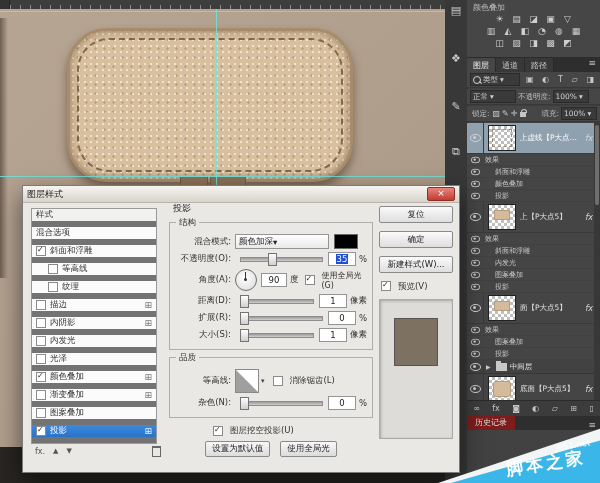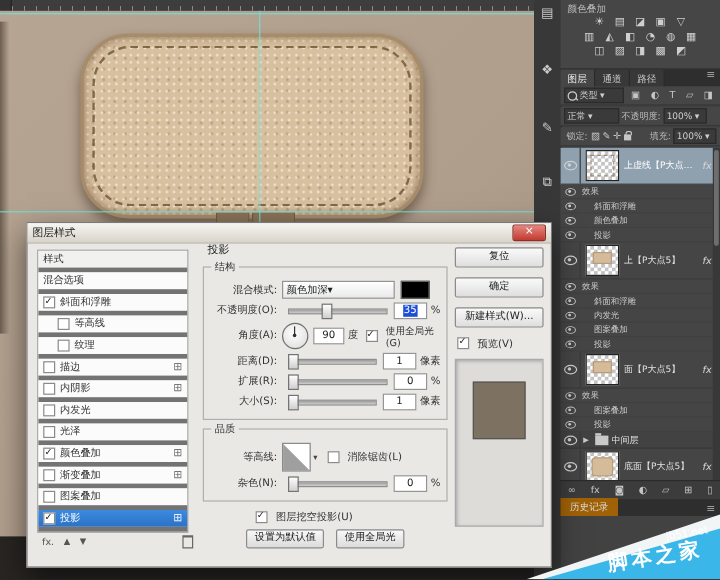--- a/index.html
+++ b/index.html
@@ -34,21 +34,21 @@
   .dlg-titlebar{position:absolute;left:0;top:0;right:0;height:16px;
     background:linear-gradient(#f7f5f1,#d8d4cc);border-bottom:1px solid #b9b5ad;
     display:flex;align-items:center;padding:0 4px}
   .dlg-title{font-size:9px;color:#222}
   .dlg-close{margin-left:auto;width:26px;height:12px;border-radius:2px;
     background:linear-gradient(#e6867e,#c23b31);border:1px solid #8f2d26;color:#fff;
     font-size:9px;line-height:10px;text-align:center}
   
   .styles-list{position:absolute;left:8px;top:22px;width:124px;height:234px;background:#fcfcfc;
     border:1px solid #9a9a9a;display:flex;flex-direction:column}
-  .srow{flex:1;display:flex;align-items:center;padding:0 4px;border-bottom:4px solid #737373;
+  .srow{flex:1;display:flex;align-items:center;padding:0 4px;border-bottom:6px solid #737373;
     font-size:8.5px;color:#333;background:#fbfbfb;position:relative}
   .srow.hdr{background:#f1f1ef}
   .srow.ind{padding-left:16px}
   .srow.sel{background:linear-gradient(#3c8ae0,#2a72c6);color:#fff}
   .cb{width:8px;height:8px;border:1px solid #8a8a8a;background:#fff;display:inline-block;
     position:relative;margin-right:4px;flex:none}
   .cb.on::after{content:"✓";position:absolute;left:0;top:-2px;font-size:8px;color:#222}
   .plus{margin-left:auto;color:#777;font-size:9px}
   .srow.sel .plus{color:#eaf2ff}
   .list-footer{position:absolute;left:8px;top:258px;width:126px;height:14px;display:flex;
@@ -141,21 +141,21 @@
   .subrow.lvl2 .sub-label{margin-left:12px}
   .grow{display:flex;align-items:center;height:13px;background:#424242;border-bottom:1px solid #363636}
   .garrow{font-size:6px;color:#c9c9c9;margin:0 2px}
   .folder{width:11px;height:8px;background:#c9c9c9;position:relative;margin:0 3px;flex:none}
   .folder::before{content:"";position:absolute;top:-2px;left:0;width:5px;height:2px;background:#c9c9c9}
   .lscroll{position:absolute;right:0;top:123px;width:6px;height:277px;background:#383838}
   .lscroll .sthumb{position:absolute;left:1px;top:2px;width:4px;height:80px;background:#6e6e6e;border-radius:2px}
   .bottombar{position:absolute;left:0;top:400px;width:133px;height:15px;background:#3c3c3c;border-top:1px solid #2b2b2b;
     display:flex;align-items:center;justify-content:space-around;color:#c5c5c5;font-size:8px}
   .histbar{position:absolute;left:0;top:416px;width:133px;height:14px;background:#2e2e2e;display:flex;align-items:flex-end}
-  .histtab{background:#a16207;font-size:8px;color:#ddd;padding:2px 8px}
+  .histtab{background:#7f1d1d;font-size:8px;color:#ddd;padding:2px 8px}
   .histbody{position:absolute;left:0;top:430px;width:133px;height:53px;background:#424242}
   
   #watermark{position:absolute;left:438px;top:424px;width:162px;height:59px;z-index:30;overflow:hidden}
   .wm-white{position:absolute;inset:0;background:#f2f5f6;
     clip-path:polygon(0% 100%,100% 8%,100% 34%,14% 100%)}
   .wm-cyan{position:absolute;inset:0;background:#3ab7e8;
     clip-path:polygon(8% 100%,100% 28%,100% 100%)}
   .wm-site{position:absolute;right:10px;top:16px;color:#fff;font-size:8.5px;transform:rotate(-9deg)}
   .wm-name{position:absolute;right:14px;top:28px;color:#fff;font-size:17px;font-weight:bold;
     letter-spacing:3px;transform:rotate(-9deg)}

